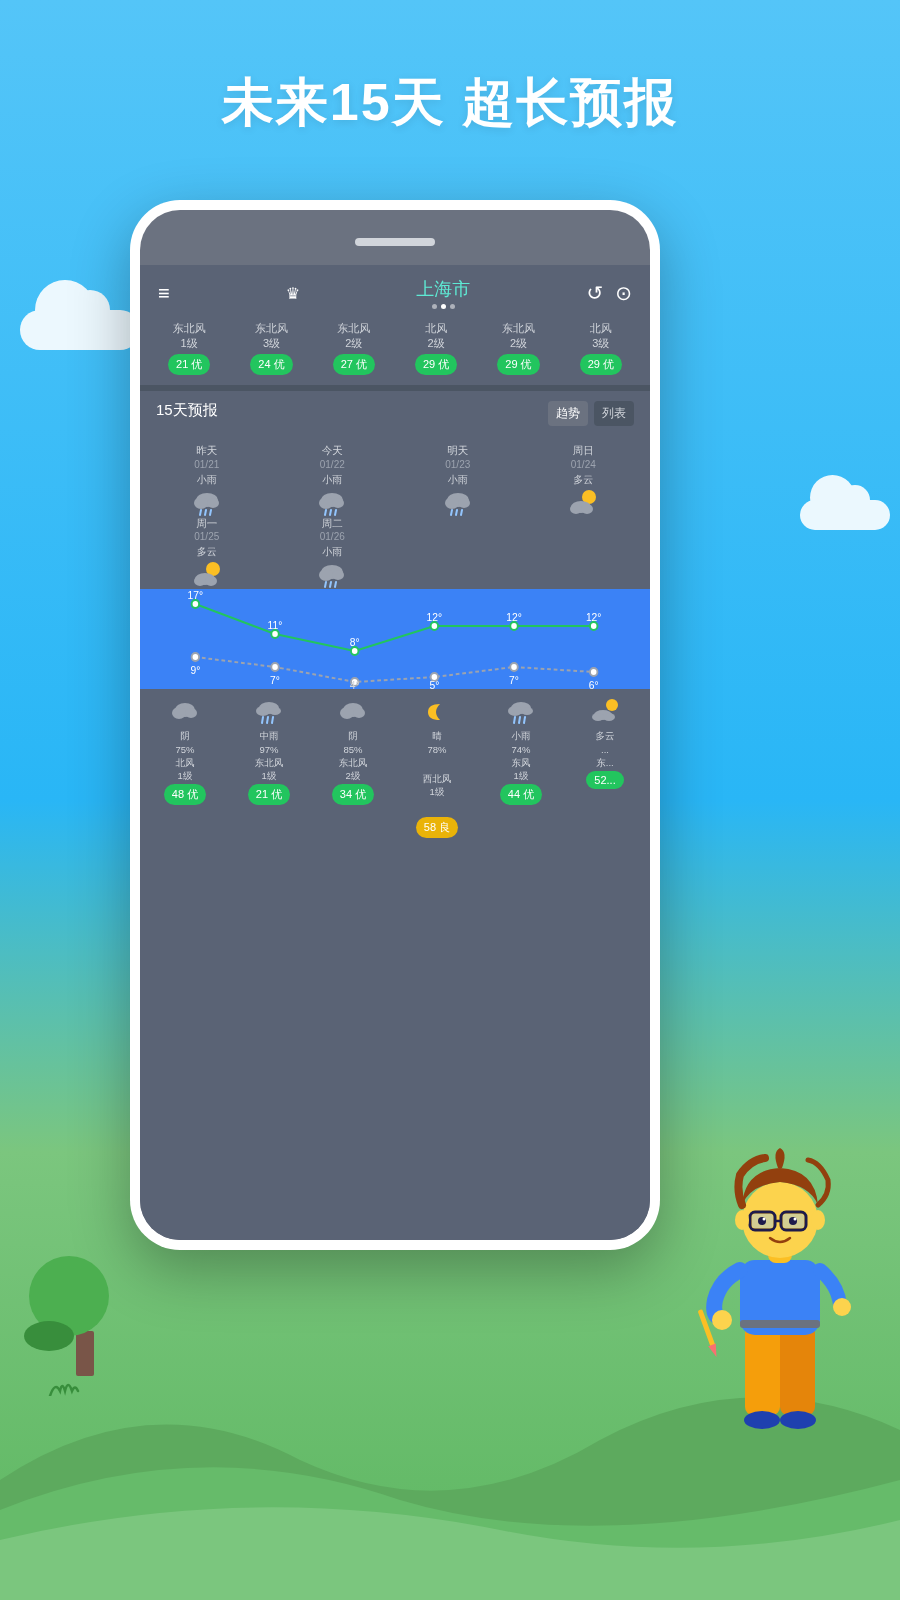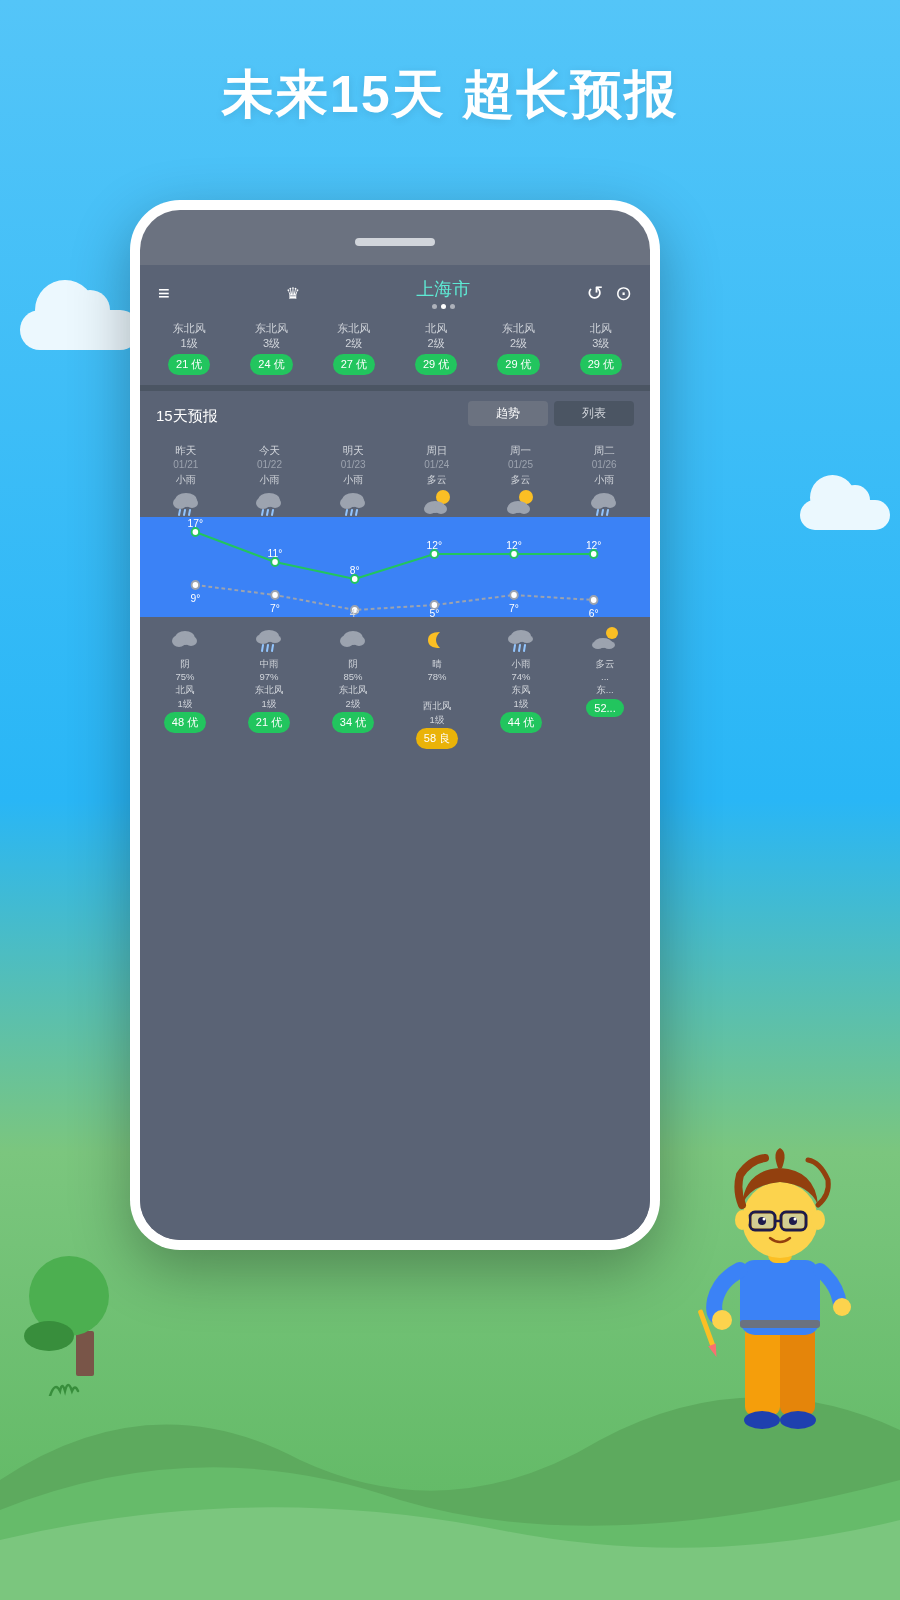--- a/index.html
+++ b/index.html
@@ -53,21 +53,21 @@
       top: -25px; left: 10px;
     }
     .cloud-right::after {
       width: 30px; height: 30px;
       top: -15px; left: 40px;
     }
 
     
     .title {
       position: absolute;
-      top: 60px;
+      top: 68px;
       left: 0; right: 0;
       text-align: center;
       color: white;
       font-size: 52px;
       font-weight: bold;
       letter-spacing: 2px;
       text-shadow: 0 2px 8px rgba(0,0,0,0.1);
     }
 
     
@@ -164,50 +164,50 @@
     }
     .aqi-badge.yellow { background: #eab308; }
 
     
     .divider { height: 6px; background: #4b5563; }
 
     
     .forecast-header {
       display: flex;
       justify-content: space-between;
-      align-items: flex-end;
+      align-items: flex-start;
       padding: 10px 16px;
       background: #5a6375;
     }
     .forecast-title {
       color: white;
       font-size: 15px;
       font-weight: 500;
     }
     .forecast-tabs {
       display: flex;
       gap: 6px;
     }
     .forecast-tab {
       background: #4b5563;
       color: #d1d5db;
       font-size: 12px;
-      padding: 4px 28px;
+      padding: 4px 8px;
       border-radius: 4px;
       cursor: pointer;
     }
     .forecast-tab.active {
       background: #6b7280;
       color: white;
     }
 
     
     .days-grid {
       display: grid;
-      grid-template-columns: repeat(6, 1fr);
+      grid-template-columns: repeat(4, 1fr);
       background: #5a6375;
       padding: 8px 4px 0;
     }
     .day-col {
       display: flex;
       flex-direction: column;
       align-items: center;
       gap: 2px;
     }
     .day-label {
@@ -589,21 +589,21 @@
 
               <path d="M18 6 Q10 14 18 22 Q6 22 6 14 Q6 6 18 6Z" fill="#fbbf24"></path>
             </svg>
           </div>
           <div class="bottom-label">
             <div>晴</div>
             <div>78%</div>
             <div style="white-space:pre-line;margin-top:16px;">西北风
 1级</div>
           </div>
-          <span class="aqi-badge yellow" style="background:#eab308;">58 良</span>
+          <span class="aqi-badge yellow" style="background:#eab308;margin-top:17px;">58 良</span>
         </div>
 
         <div class="bottom-col">
           <div class="bottom-weather-icon">
             <svg width="30" height="26" viewBox="0 0 30 26">
               <ellipse cx="15" cy="9" rx="10" ry="6" fill="#9ca3af"></ellipse>
               <ellipse cx="9" cy="12" rx="7" ry="5" fill="#9ca3af"></ellipse>
               <ellipse cx="21" cy="12" rx="6" ry="4" fill="#9ca3af"></ellipse>
               <line x1="9" y1="18" x2="8" y2="24" stroke="#93c5fd" stroke-width="2" stroke-linecap="round"></line>
               <line x1="14" y1="18" x2="13" y2="24" stroke="#93c5fd" stroke-width="2" stroke-linecap="round"></line>

